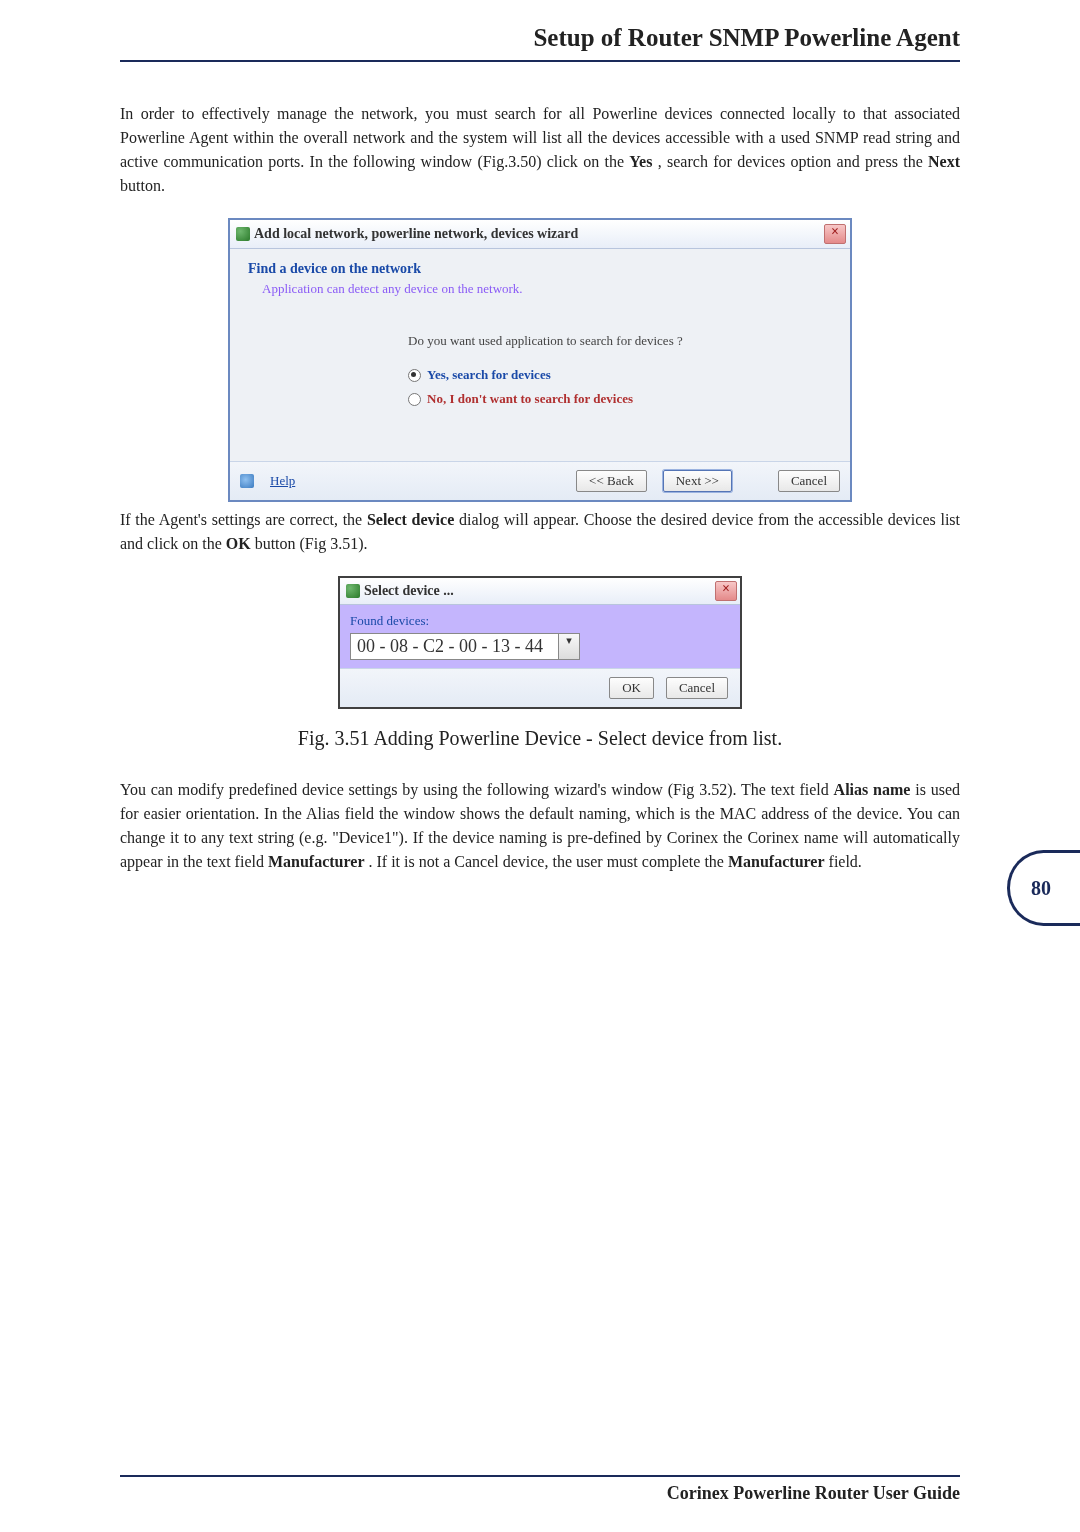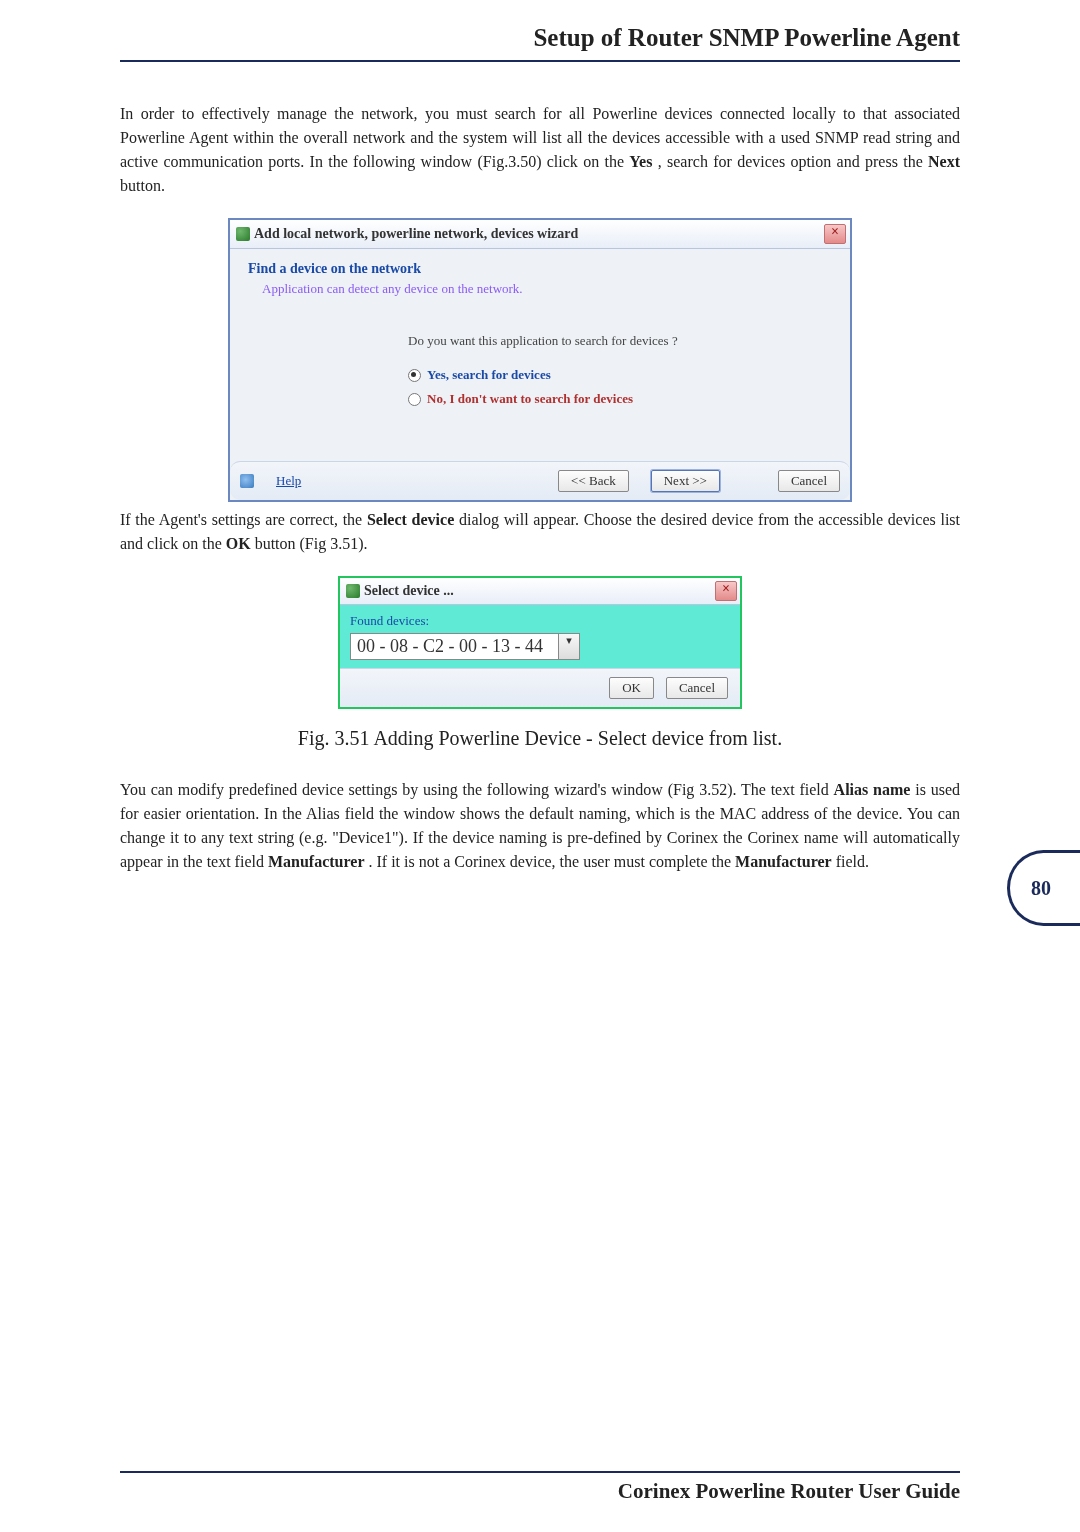--- a/index.html
+++ b/index.html
@@ -84,22 +84,21 @@
   .dlg1-opt.no  { color: #b03030; }
   .radio {
     width: 11px; height: 11px; border:1px solid #777; border-radius:50%; background:#fff; display:inline-block; position:relative;
   }
   .radio.sel::after{ content:""; position:absolute; left:2px; top:2px; width:5px; height:5px; border-radius:50%; background:#333;}
   .dlg1-footer {
     border-top: 1px solid #c9d5e8;
     background: linear-gradient(#f2f5fa,#e4ebf5);
     display:flex; align-items:center;
     padding: 8px 10px;
-    gap: 22px;
-    border-radius: 10px;
+    gap: 16px;
   }
   .dlg1-footer .spacer { flex:1; }
   .help-lnk { color:#1a4aa8; text-decoration:underline; font-size:13px; display:flex; align-items:center; gap:4px;}
   .btn {
     border:1px solid #888; background:linear-gradient(#fdfdfd,#e8e8e8);
     font-size:13px; padding:2px 12px; color:#333; border-radius:2px;
   }
   .btn.primary { border:1px solid #5575b5; box-shadow:0 0 0 1px #9bb3e0;}
   .icon-app {
     width:14px;height:14px;display:inline-block;
@@ -109,22 +108,22 @@
   .icon-help {
     width:14px;height:14px;display:inline-block;
     background: radial-gradient(circle at 40% 40%, #8fc0f0, #3a7ac0);
     border-radius:2px;
   }
 
   
   .dlg2 {
     display:inline-block;
     width: 400px;
-    border:2px solid #22c55e;
-    background:#5eead4;
+    border:2px solid #404040;
+    background:#c4b5fd;
     text-align:left;
     margin-bottom:6px;
   }
   .dlg2-title {
     background: linear-gradient(#fff,#e8eef8);
     border-bottom:1px solid #b8c5dd;
     display:flex; align-items:center;
     padding:3px 3px 3px 6px;
     font-size:14px; font-weight:bold; color:#333;
   }
@@ -163,21 +162,21 @@
   }
   .page-num-inner{ margin-left:-8px; }
 
   .footer {
     position:absolute;
     bottom: 28px;
     left:120px; right:120px;
     border-top: 2px solid #1a2a5a;
     text-align:right;
     padding-top:6px;
-    font-size:21px;
+    font-size:18px;
     font-weight:bold;
   }
 </style>
 </head>
 <body>
 
 <div class="page">
   <div class="header">Setup of Router SNMP Powerline Agent</div>
 
   <p class="body-text">
@@ -192,21 +191,21 @@
     <div class="dlg1">
       <div class="dlg1-title">
         <span class="icon-app"></span>
         <span>Add local network, powerline network, devices wizard</span>
         <span class="spacer"></span>
         <span class="close-btn">×</span>
       </div>
       <div class="dlg1-body">
         <div class="dlg1-heading">Find a device on the network</div>
         <div class="dlg1-sub">Application can detect any device on the network.</div>
-        <div class="dlg1-q">Do you want this application to search for devices ?</div>
+        <div class="dlg1-q">Do you want used application to search for devices ?</div>
         <div class="dlg1-opt yes">
           <span class="radio sel"></span>
           <span>Yes, search for devices</span>
         </div>
         <div class="dlg1-opt no">
           <span class="radio"></span>
           <span>No,  I don't want to search for devices</span>
         </div>
         <div style="height:40px;"></div>
       </div>
@@ -251,21 +250,21 @@
       </div>
     </div>
   </div>
   <div class="caption">Fig. 3.51 Adding Powerline Device - Select device from list.</div>
 
   <p class="body-text">
     <span>You can modify predefined device settings by using the following wizard's window (Fig 3.52). The text field </span>
     <b>Alias name</b>
     <span> is used for easier orientation. In the Alias field the window shows the default naming, which is the MAC address of the device. You can change it to any text string (e.g. "Device1"). If the device naming is pre-defined by Corinex the Corinex name will automatically appear in the text field </span>
     <b>Manufacturer</b>
-    <span>. If it is not a Corinex device, the user must complete the </span>
+    <span>. If it is not a Cancel device, the user must complete the </span>
     <b>Manufacturer</b>
     <span> field.</span>
   </p>
 </div>
 
 <div class="page-num">
   <span class="page-num-inner">80</span>
 </div>
 
 <div class="footer">Corinex Powerline Router User Guide</div>

